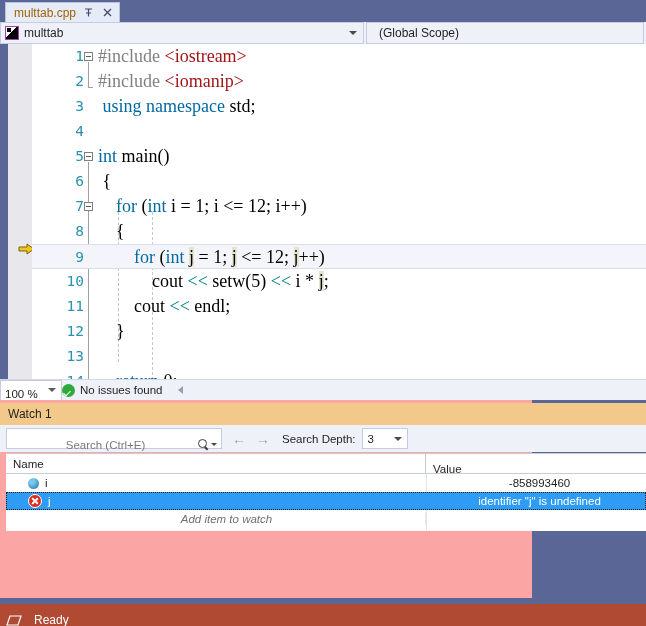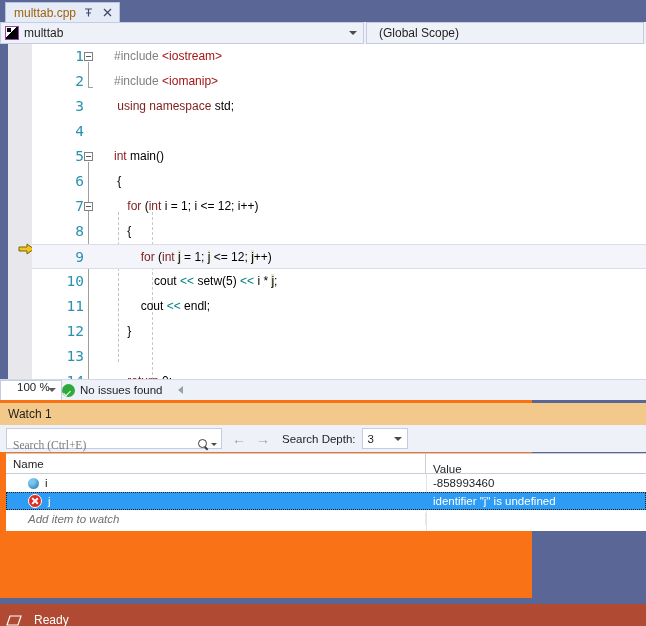--- a/index.html
+++ b/index.html
@@ -115,26 +115,25 @@
   }
   .lnum {
     position: absolute; left: 0; top: 0; width: 52px;
     text-align: right;
     color: #2b91af;
     font-family: "DejaVu Sans Mono", monospace;
     font-size: 14.5px;
   }
   .codetext {
     position: absolute; left: 66px; top: 0;
-    font-family: Liberation Sans, sans-serif;
-    font-size: 12px;
+    font-family: Liberation Serif, serif;
+    font-size: 18px;
     color: #000000;
-    margin-left: 16px;
-  }
-  .kw      { color: #7f1d1d; }
+  }
+  .kw      { color: #0369a1; }
   .pp      { color: #808080; }
   .str     { color: #a31515; }
   .op      { color: #008080; }
   .plain   { color: #000000; }
   .hl      { background: #e4e4cf; }
 
   
   .fold-box {
     position: absolute; width: 9px; height: 9px;
     border: 1px solid #808080; background: #ffffff;
@@ -160,22 +159,22 @@
   
   .ed-status {
     position: absolute; left: 0; top: 379px; width: 646px; height: 21px;
     background: #eef1f8;
     display: flex; align-items: center;
     border-top: 1px solid #d4d8e6;
   }
   .zoom-box {
     width: 62px; height: 21px;
     background: #ffffff; border: 1px solid #c5cbe0;
-    display: flex; align-items: flex-start; position: relative;
-    padding-left: 16px;
+    display: flex; align-items: flex-end; position: relative;
+    padding-left: 4px;
     flex: none;
   }
   .zoom-box .zval { font-size: 11.5px; color: #1e1e1e; }
   .zoom-box .combo-arrow { right: 5px; border-top-color: #5a5a5a; }
   .issues {
     display: flex; align-items: center; gap: 5px;
   }
   .ok-dot {
     width: 13px; height: 13px; border-radius: 50%;
     background: #2eaa3c; position: relative; flex: none;
@@ -191,42 +190,42 @@
     margin-left: 16px;
     width: 0; height: 0;
     border-top: 4px solid transparent;
     border-bottom: 4px solid transparent;
     border-right: 5px solid #9aa0b4;
   }
 
   
   .watch {
     position: absolute; left: 0; top: 400px; width: 532px; height: 198px;
-    background: #f97316;
+    background: #fca5a5;
+    text-align: center;
   }
   .watch-header {
     position: absolute; left: 0; top: 3px; width: 646px; height: 22px;
     background: #f3c98b;
     display: flex; align-items: center;
     padding-left: 8px;
   }
   .watch-title { font-size: 12px; color: #1e1e1e; }
   .watch-toolbar {
     position: absolute; left: 0; top: 25px; width: 646px; height: 27px;
     background: #eef1f8;
     display: flex; align-items: center;
     padding: 0 6px;
   }
   .search-box {
     width: 216px; height: 21px;
     background: #ffffff; border: 1px solid #c5cbe0;
     display: flex; align-items: center;
     padding: 12px 4px 0 6px;
     position: relative;
-    font-family: Liberation Serif, serif;
   }
   .search-ph {
     font-size: 11.5px; color: #7a7a7a; flex: 1;
     white-space: nowrap;
   }
   .mag {
     width: 11px; height: 11px; position: relative; flex: none;
     margin-right: 2px;
   }
   .mag::before {

